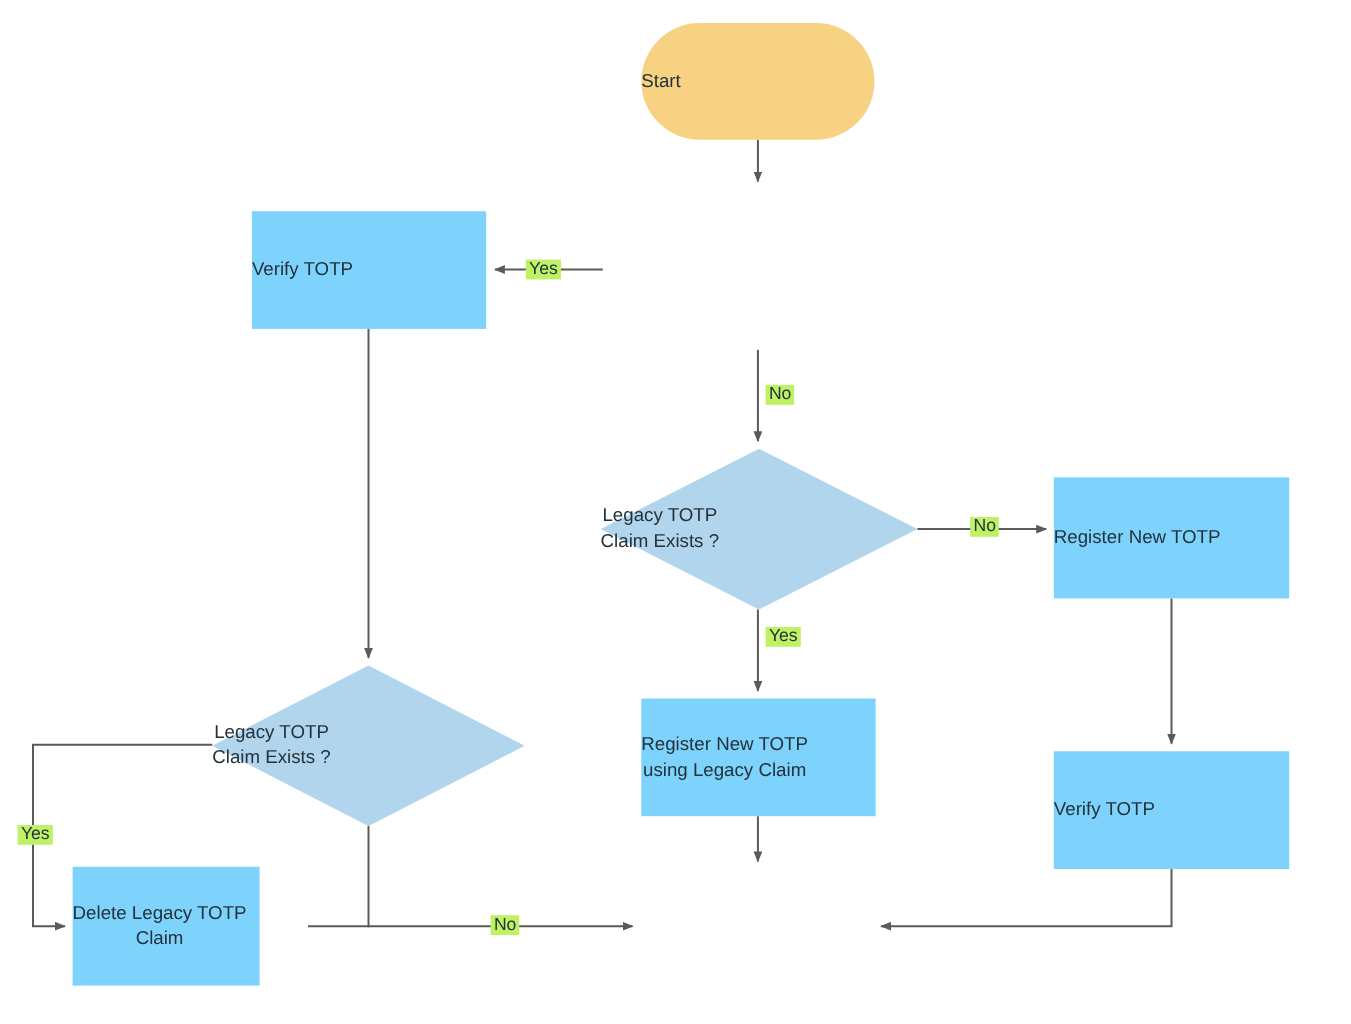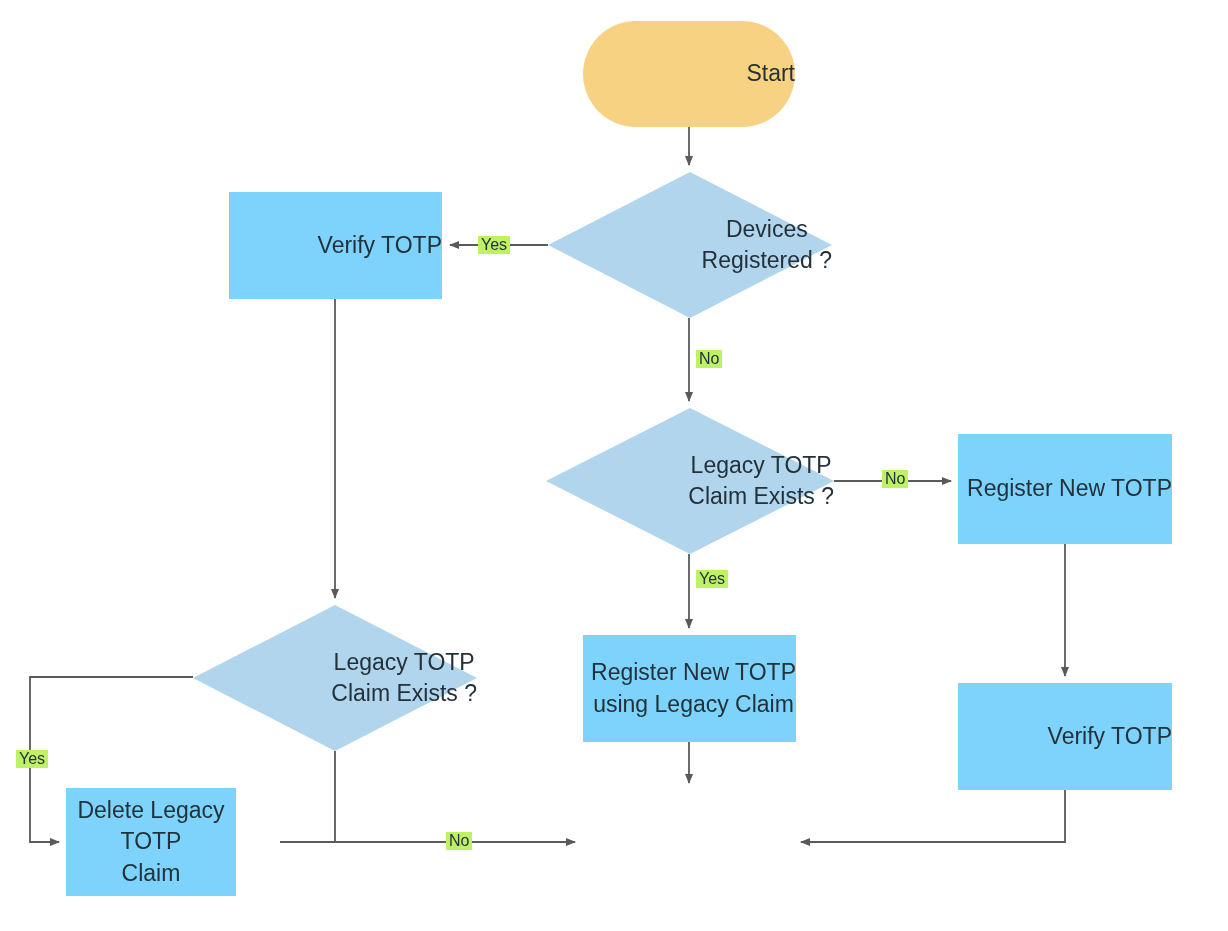--- a/index.html
+++ b/index.html
@@ -22,24 +22,24 @@
     left: 0;
     top: 0;
     width: 1228px;
     height: 931px;
   }
   .node {
     position: absolute;
     box-sizing: border-box;
     display: flex;
     align-items: center;
-    justify-content: flex-end;
+    justify-content: flex-start;
     text-align: center;
     color: #23313a;
-    font-size: 23px;
+    font-size: 17px;
     line-height: 1.35;
     white-space: pre-line;
     z-index: 3;
   }
   .node.process {
     background: #7dd3fc;
   }
   .node.terminator {
     background: #f8d283;
     border-radius: 54px;
@@ -108,25 +108,20 @@
       <path d="M 335 751 L 335 842 L 575 842" marker-end="url(#arrowhead)"></path>
 
       <path d="M 280 842 L 336 842"></path>
     </g>
   </svg>
 
   <div class="node terminator" style="left:583px; top:21px; width:212px; height:106px;">
     <span>Start</span>
   </div>
 
-  <div class="node decision" style="left:548px; top:172px; width:284px; height:146px;">
-    <div class="diamond-shape"></div>
-    <span class="diamond-label">Devices
-Registered ?</span>
-  </div>
 
   <div class="node process" style="left:229px; top:192px; width:213px; height:107px;">
     <span>Verify TOTP</span>
   </div>
 
   <div class="node decision" style="left:546px; top:408px; width:288px; height:146px;">
     <div class="diamond-shape"></div>
     <span class="diamond-label">Legacy TOTP
 Claim Exists ?</span>
   </div>

